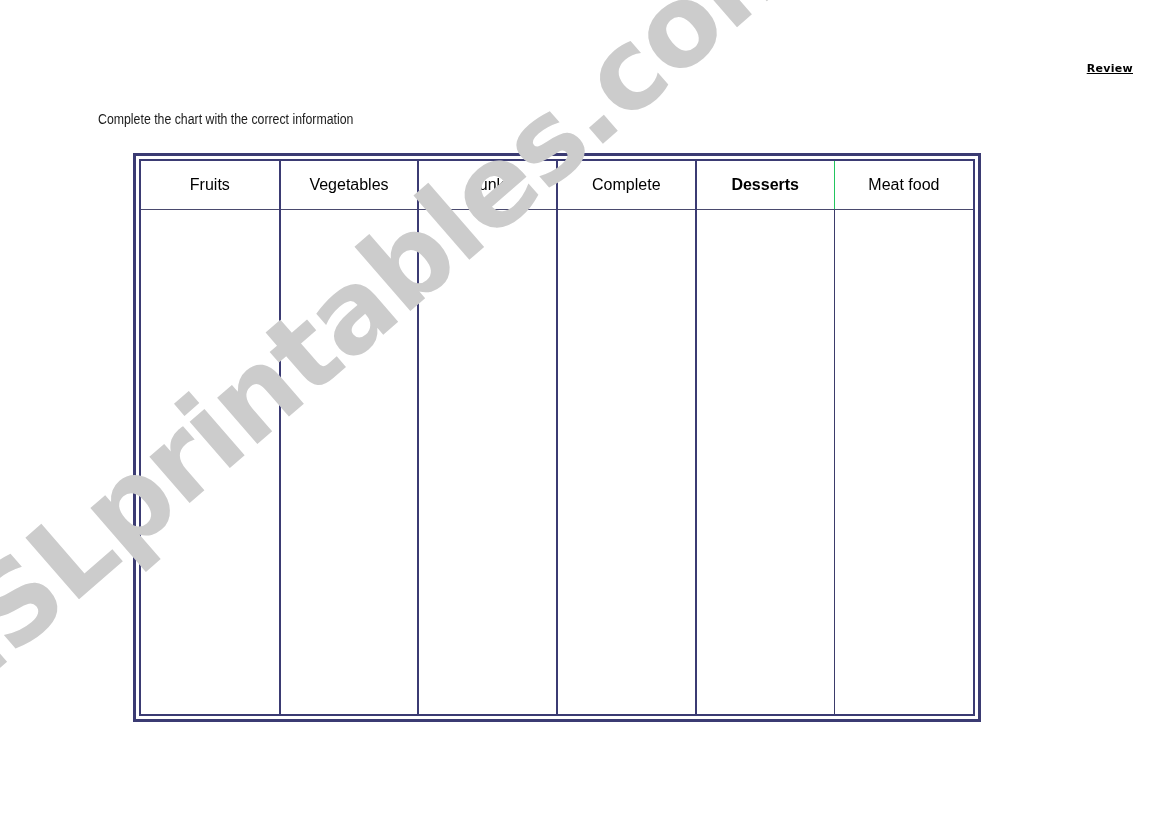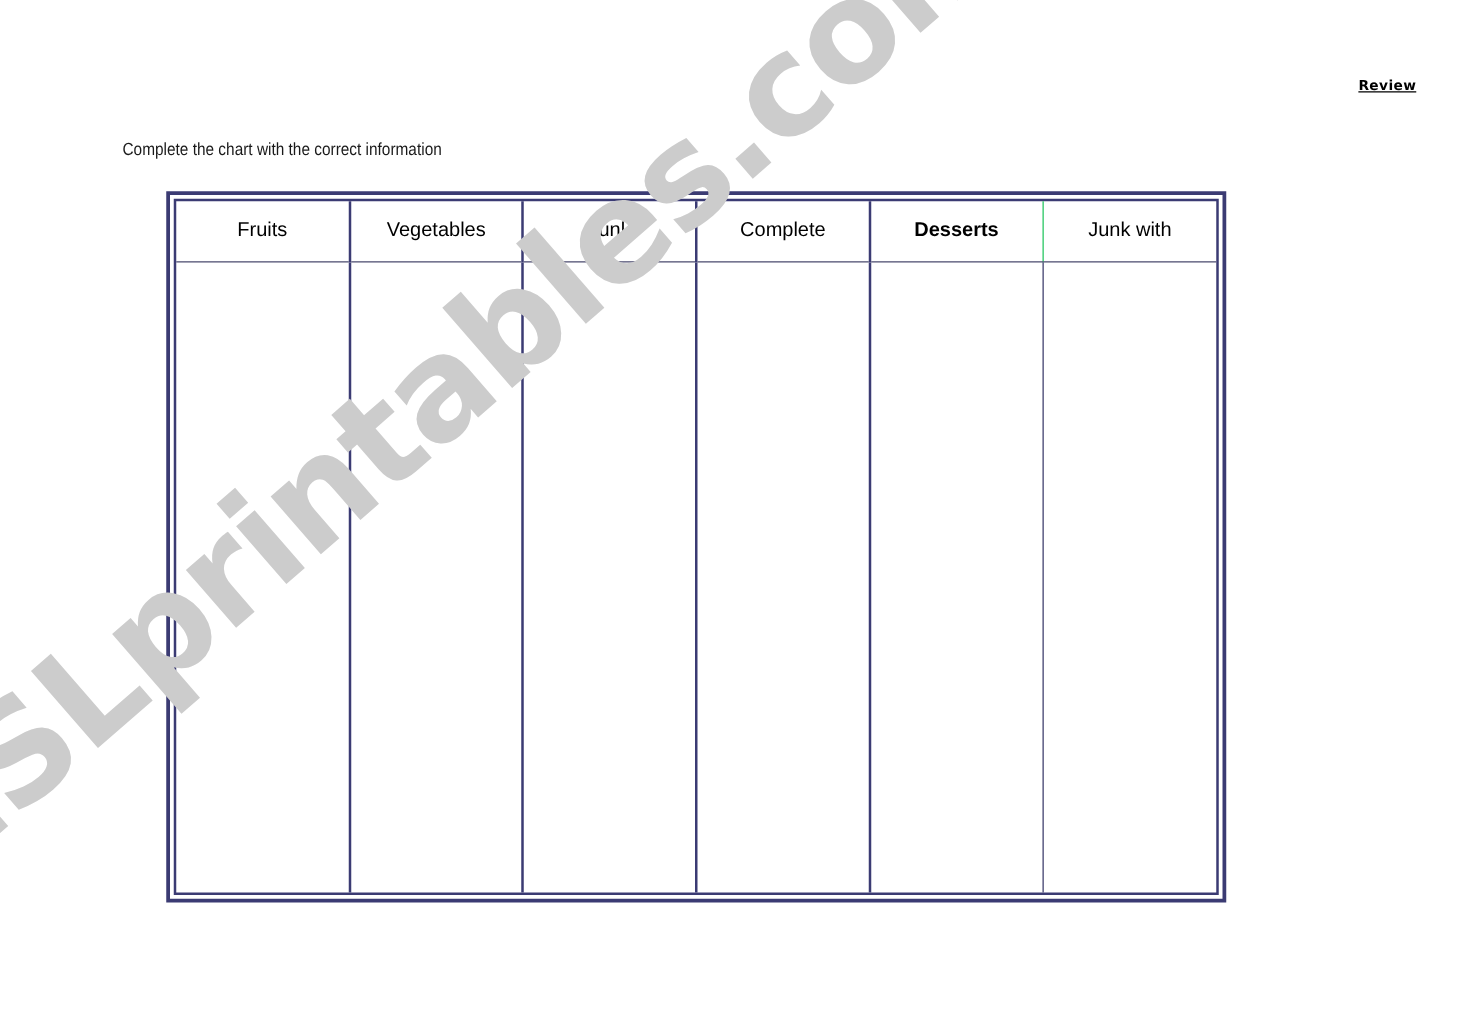--- a/index.html
+++ b/index.html
@@ -149,21 +149,21 @@
 <div id="chart-frame">
   <div id="chart-inner">
     <table id="chart-table">
       <thead>
         <tr>
           <th class="col-header">Fruits</th>
           <th class="col-header">Vegetables</th>
           <th class="col-header">Junk</th>
           <th class="col-header">Complete</th>
           <th class="col-header thin-div">Desserts</th>
-          <th class="col-header last-col">Junk with</th>
+          <th class="col-header last-col">Meat food</th>
         </tr>
       </thead>
       <tbody>
         <tr>
           <td class="col-body"></td>
           <td class="col-body"></td>
           <td class="col-body"></td>
           <td class="col-body"></td>
           <td class="col-body thin-div"></td>
           <td class="col-body last-col"></td>

